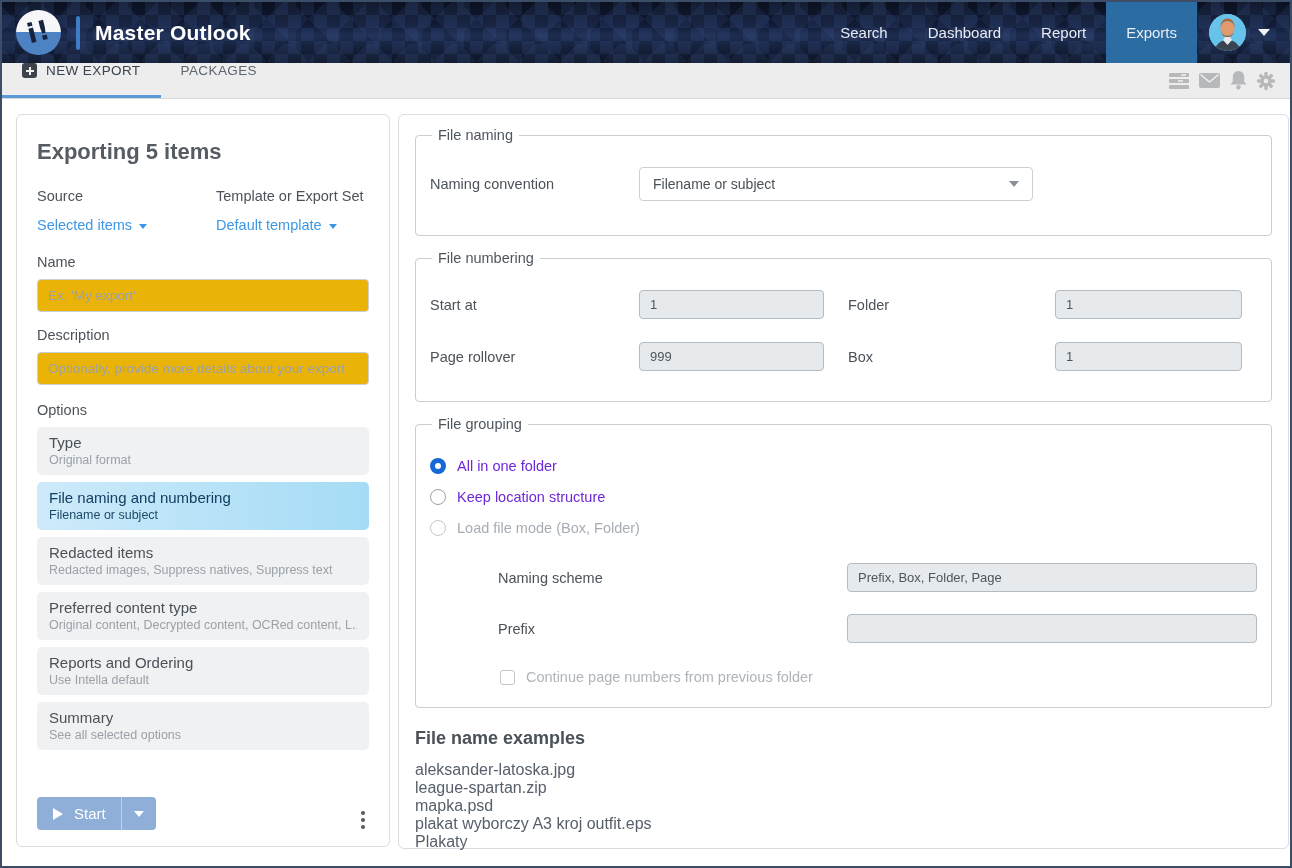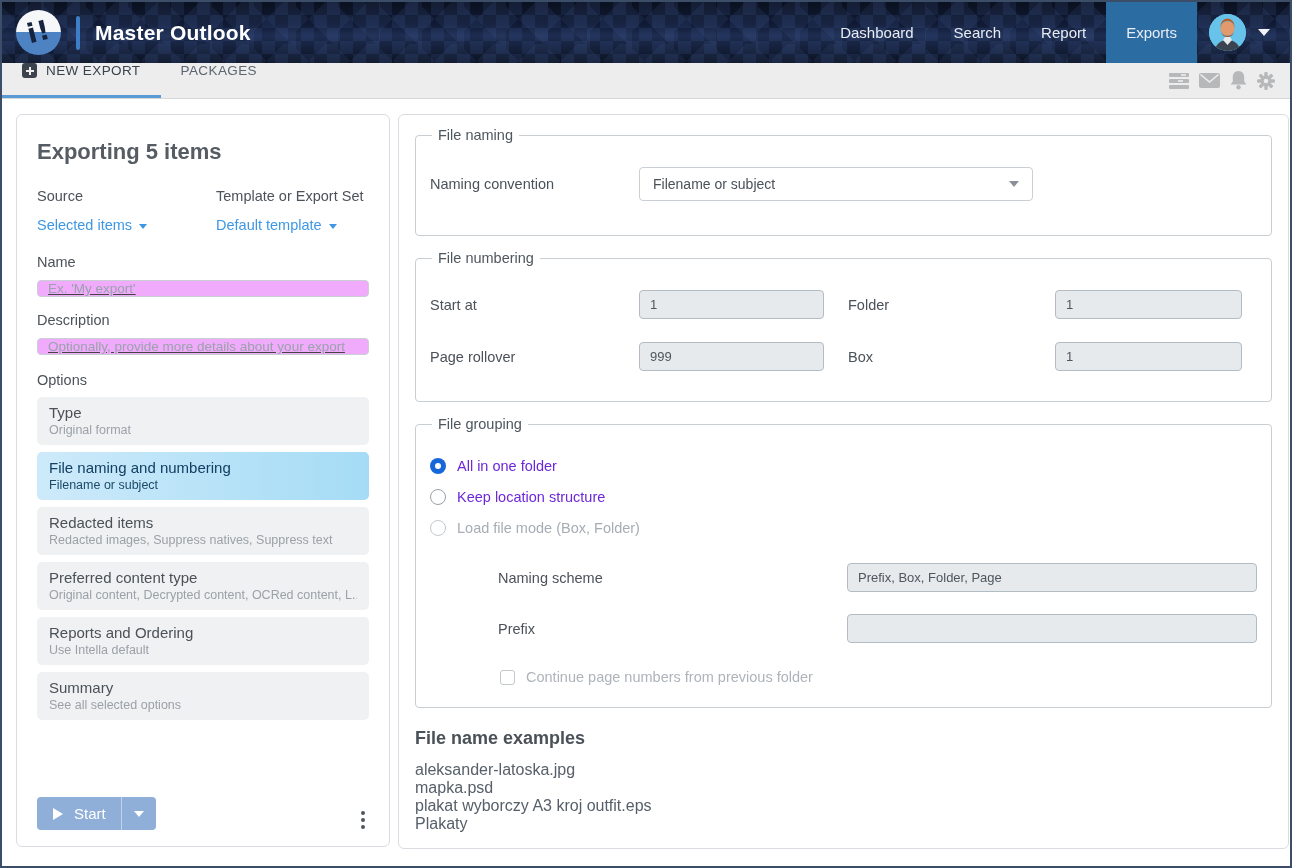--- a/index.html
+++ b/index.html
@@ -53,21 +53,21 @@
   .card { border:1px solid #d9dde1; border-radius:6px; background:#fff; }
   .left-card { width:374px; flex:none; height:733px; padding:20px; position:relative; }
   .right-card { flex:1; height:735px; padding:12px 16px 16px; }
   
   .h1 { font-size:22px; color:#565c63; font-weight:600; margin:4px 0 23px; }
   .two-col { display:grid; grid-template-columns:179px 1fr; row-gap:12px; margin-bottom:20px; }
   .lbl { font-size:14.5px; color:#4c5259; }
   .link { color:var(--link,#3e97e4); font-size:14.5px; display:inline-flex; align-items:center; gap:7px; cursor:pointer; }
   .caret-b { width:0; height:0; border-left:4px solid transparent; border-right:4px solid transparent; border-top:5px solid currentColor; margin-top:2px; }
   .fgroup-lbl { margin:15px 0 9px; }
-  .tinput { width:100%; height:17px; border:1px solid #c9cfd5; border-radius:4px; padding:0 10px; font-size:13.5px; color:#444; font-family:inherit; background:#f0abfc;text-decoration:underline; }
+  .tinput { width:100%; height:33px; border:1px solid #c9cfd5; border-radius:4px; padding:0 10px; font-size:13.5px; color:#444; font-family:inherit; background:#eab308; }
   .tinput::placeholder { color:#9aa2ab; }
   .options { margin-top:4px; }
   .option { background:#f0f1f2; border-radius:5px; padding:7px 12px 8px; margin-bottom:7px; cursor:pointer; }
   .option .t { font-size:15px; color:#4a5158; margin-bottom:2px; }
   .option .s { font-size:12.5px; color:#9aa1a9; white-space:nowrap; overflow:hidden; }
   .option.selected { background:linear-gradient(90deg,var(--sel-grad-a,#cdeafa),var(--sel-grad-b,#a5dcf5)); }
   .option.selected .t { color:#123f63; }
   .option.selected .s { color:#1d4a68; }
   .start-btn { position:absolute; left:20px; bottom:16px; height:33px; background:var(--start,#8fafd9); border-radius:4px; display:flex; align-items:center; color:#fff; cursor:pointer; }
   .start-main { display:flex; align-items:center; gap:11px; padding:0 15px 0 16px; }
@@ -111,22 +111,22 @@
 
 <div class="navbar">
   <div class="brand">
     <div class="logo">
       <span class="logo-glyph">i!</span>
     </div>
     <div class="brand-sep"></div>
     <div class="brand-title">Master Outlook</div>
   </div>
   <div class="nav-right">
+    <div class="nav-item">Search</div>
     <div class="nav-item">Dashboard</div>
-    <div class="nav-item">Search</div>
     <div class="nav-item">Report</div>
     <div class="nav-item active">Exports</div>
     <div class="avatar-wrap">
       <div class="avatar">
         <svg width="37" height="37" viewBox="0 0 37 37">
           <circle cx="18.5" cy="18.5" r="18.5" fill="#67c3ea"></circle>
           <path d="M6 37 a12.5 11 0 0 1 25 0 Z" fill="#3a4450"></path>
           <path d="M14 26 l4.5 5 l4.5 -5 l-2 -3 h-5 Z" fill="#e8e9ea"></path>
           <circle cx="18.5" cy="14.5" r="7" fill="#e2996b"></circle>
           <path d="M11.5 14 a7 7 0 0 1 14 0 l0 -2 a7 7.5 0 0 0 -14 0 Z" fill="#b5612f"></path>
@@ -310,20 +310,21 @@
           <span class="checkbox"></span>
           <span>Continue page numbers from previous folder</span>
         </div>
       </div>
     </fieldset>
 
     <div class="examples">
       <div class="h2">File name examples</div>
       <div class="file-list">
         <div>aleksander-latoska.jpg</div>
+        <div>league-spartan.zip</div>
         <div>mapka.psd</div>
         <div>plakat wyborczy A3 kroj outfit.eps</div>
         <div>Plakaty</div>
       </div>
     </div>
 
   </div>
 </div>
 
 </body></html>

